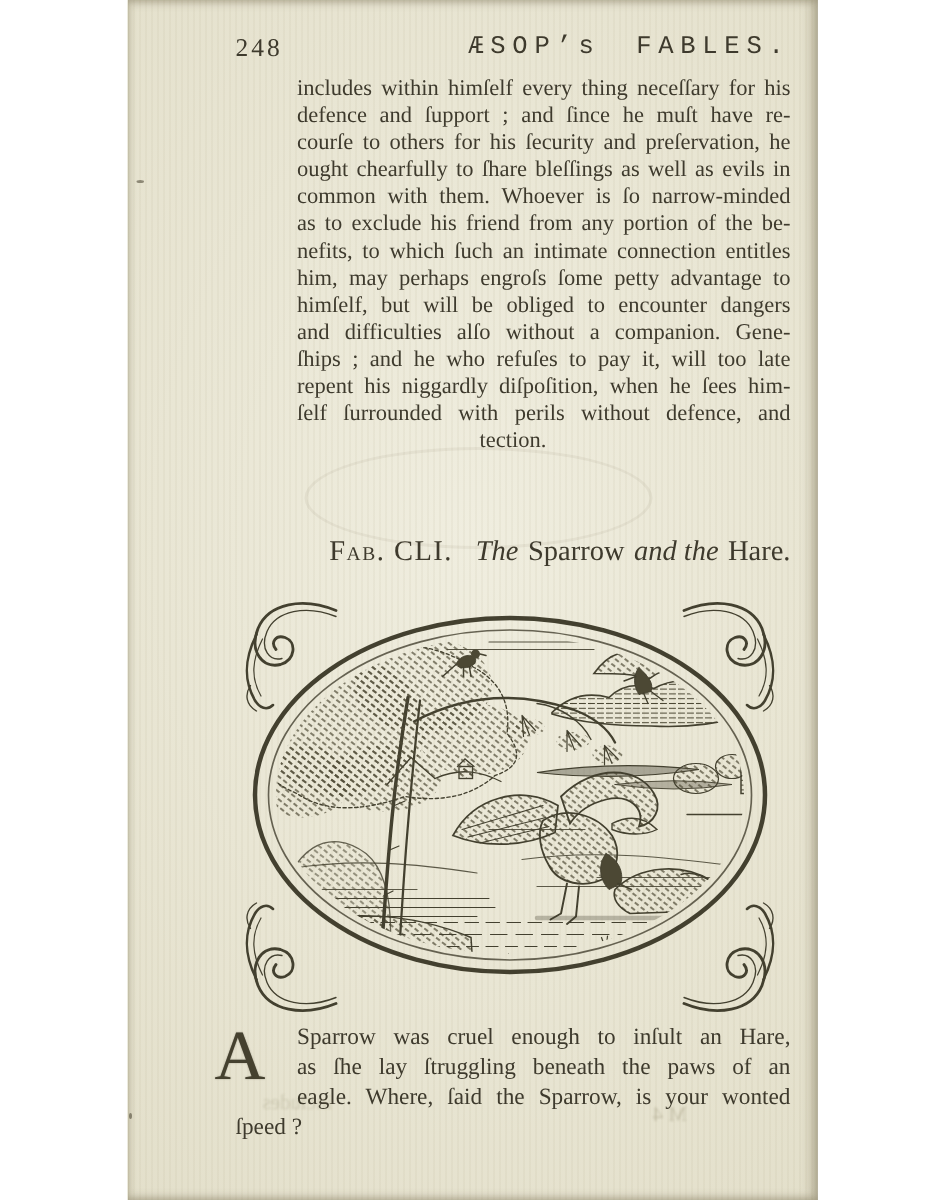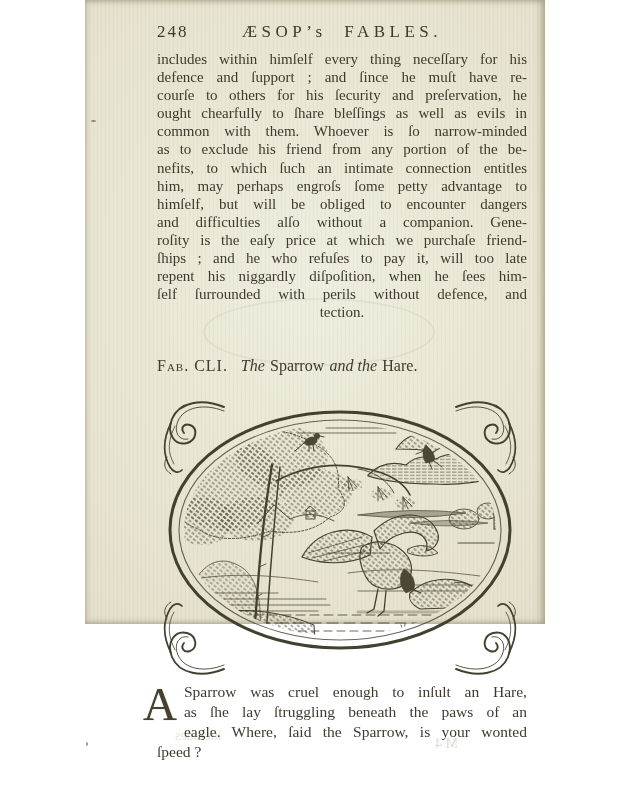--- a/index.html
+++ b/index.html
@@ -2,40 +2,40 @@
 <html lang="en"><head>
 <meta charset="utf-8">
 <style>
   html,body{margin:0;padding:0;}
   body{
     width:618px;height:800px;background:#ffffff;overflow:hidden;
     font-family:"Liberation Serif","DejaVu Serif",serif;
   }
   .scan{position:relative;width:618px;height:800px;background:#ffffff;}
   .paper{
-    position:absolute;left:85px;top:0;width:460px;height:624px;
+    position:absolute;left:85px;top:0;width:460px;height:800px;
     background-color:#eae7d3;
     background-image:
       repeating-linear-gradient(90deg, rgba(158,148,112,0.07) 0 1px, rgba(0,0,0,0) 1px 4px),
       radial-gradient(130% 105% at 50% 45%, rgba(255,255,255,0.28), rgba(176,166,128,0.24));
     box-shadow: inset -4px 0 7px rgba(110,100,70,.38), inset 2px 0 5px rgba(110,100,70,.16),
                 inset 0 2px 4px rgba(110,100,70,.12), inset 0 -2px 4px rgba(110,100,70,.12);
     color:#3e3a2d;
   }
   .content{position:absolute;left:72px;top:0;width:370px;}
   
   .pageheader{position:absolute;top:22px;left:0;width:100%;height:22px;font-size:17px;}
   .pagenum{position:absolute;left:0;top:0;letter-spacing:2px;}
-  .runtitle{position:absolute;left:0;right:0;text-align:center;letter-spacing:4.5px;word-spacing:9px;}
+  .runtitle{position:absolute;left:0;right:0;text-align:right;letter-spacing:4.5px;word-spacing:9px;font-family:Liberation Mono, monospace;}
   
   .bodypara{position:absolute;top:50px;left:0;width:100%;font-size:15px;line-height:18.1px;}
-  .jline{text-align:justify;text-align-last:justify;white-space:normal;}
+  .jline{text-align:justify;text-align-last:justify;white-space:normal;margin-left:41px;}
   .lline{text-align:center;}
   
-  .heading{position:absolute;top:357px;left:0;width:100%;text-align:left;font-size:16px;white-space:nowrap;}
+  .heading{position:absolute;top:357px;left:0;width:100%;text-align:right;font-size:19px;white-space:nowrap;}
   .heading span{margin-right:.33em;}
   .heading .hp0{font-variant:small-caps;letter-spacing:1px;margin-right:.8em;}
   .heading .it{font-style:italic;}
   .heading .hp4{margin-right:0;}
   
   .illus{position:absolute;left:73px;top:396px;width:364px;height:284px;}
   
   .opening{position:absolute;top:682px;left:0;width:100%;font-size:15.5px;line-height:20px;}
   .dropcap{
     float:left;font-size:47px;line-height:40px;margin:2px 7px 0 -14px;
@@ -72,21 +72,20 @@
         <div class="jline">includes within himſelf every thing neceſſary for his</div>
         <div class="jline">defence and ſupport ; and ſince he muſt have re-</div>
         <div class="jline">courſe to others for his ſecurity and preſervation, he</div>
         <div class="jline">ought chearfully to ſhare bleſſings as well as evils in</div>
         <div class="jline">common with them.  Whoever is ſo narrow-minded</div>
         <div class="jline">as to exclude his friend from any portion of the be-</div>
         <div class="jline">nefits, to which ſuch an intimate connection entitles</div>
         <div class="jline">him, may perhaps engroſs ſome petty advantage to</div>
         <div class="jline">himſelf, but will be obliged to encounter dangers</div>
         <div class="jline">and difficulties alſo without a companion.  Gene-</div>
-        <div class="jline">roſity is the eaſy price at which we purchaſe friend-</div>
         <div class="jline">ſhips ; and he who refuſes to pay it, will too late</div>
         <div class="jline">repent his niggardly diſpoſition, when he ſees him-</div>
         <div class="jline">ſelf ſurrounded with perils without defence, and</div>
         <div class="lline">tection.</div>
       </div>
 
       <div class="heading">
         <span class="hp0">Fab. CLI.</span><span class="it hp1">The</span><span class="hp2">Sparrow</span><span class="it hp3">and the</span><span class="hp4">Hare.</span>
       </div>
 

